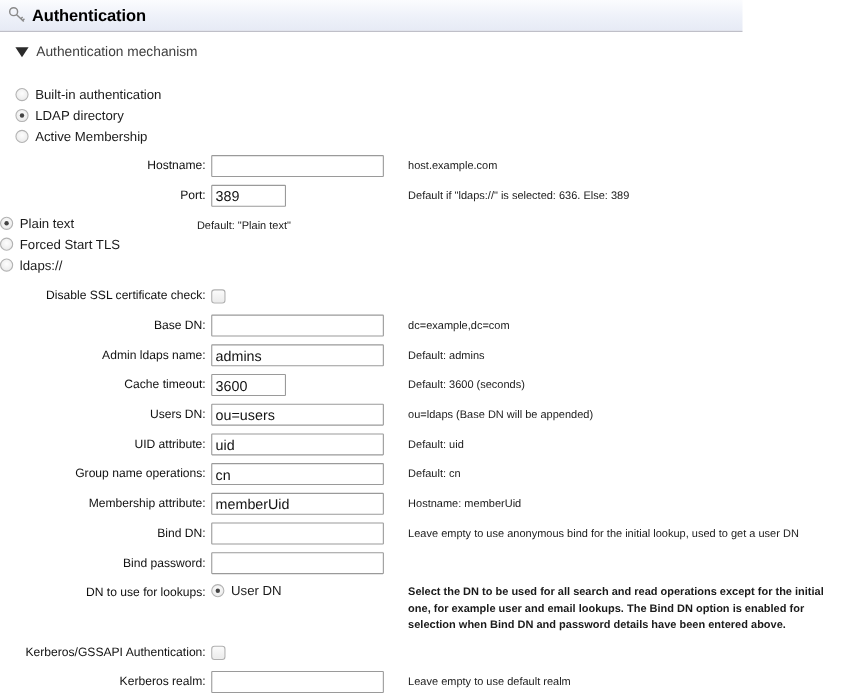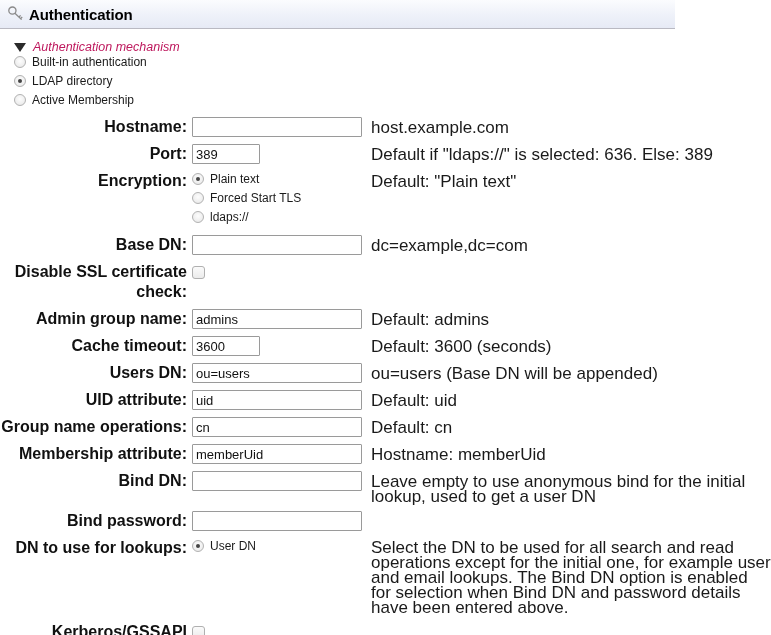--- a/index.html
+++ b/index.html
@@ -39,27 +39,26 @@
     margin: 11px 0 0 14px;
   }
   .tri {
     width: 0; height: 0;
     border-left: 6px solid transparent;
     border-right: 6px solid transparent;
     border-top: 9px solid #2b2b2b;
     margin-right: 7px;
   }
   .section-title {
-    color: #be185d;
+    color: #404040;
     font-size: 12.5px;
-    font-style: italic;
-  }
-
-  
-  .mech-list { margin: 0 0 0 14px; }
+  }
+
+  
+  .mech-list { margin: 24px 0 0 14px; }
   .mech-row {
     display: flex;
     align-items: center;
     height: 15px;
     margin-bottom: 4px;
   }
   .mech-row .lbl { margin-left: 6px; font-size: 12px; }
 
   
   .radio {
@@ -91,41 +90,40 @@
   .frow {
     display: flex;
     align-items: flex-start;
     margin-bottom: 7px;
   }
   .flabel {
     width: 192px;
     flex: 0 0 192px;
     text-align: right;
     padding-right: 5px;
-    font-size: 16px;
+    font-size: 11px;
     line-height: 20px;
     color: #111111;
-    font-weight: bold;
   }
   .fctl {
     width: 172px;
     flex: 0 0 172px;
   }
   .fhelp {
     padding-left: 7px;
-    font-size: 17px;
+    font-size: 10px;
     line-height: 15px;
     color: #1a1a1a;
     padding-top: 3px;
     flex: 1 1 auto;
   }
-  .fhelp.multi { padding-top: 2px; }
+  .fhelp.multi { padding-top: 2px; font-weight: bold; }
 
   input.txt {
-    width: 170px;
+    width: 157px;
     height: 20px;
     border: 1px solid #9a9a9a;
     border-radius: 1px;
     background: #ffffff;
     font-family: "Liberation Sans", sans-serif;
     font-size: 13px;
     color: #111111;
     padding: 1px 3px;
     outline: none;
   }
@@ -185,78 +183,77 @@
 
   <div class="frow">
     <div class="flabel">Port:</div>
     <div class="fctl">
       <input class="txt short" type="text" value="389" style="">
     </div>
     <div class="fhelp">Default if "ldaps://" is selected: 636. Else: 389</div>
   </div>
 
   <div class="frow">
-    <div class="flabel">Encryption:</div>
     <div class="fctl radio-stack">
       <div class="mech-row">
         <span class="radio on"></span>
         <span class="lbl">Plain text</span>
       </div>
       <div class="mech-row">
         <span class="radio"></span>
         <span class="lbl">Forced Start TLS</span>
       </div>
       <div class="mech-row">
         <span class="radio"></span>
         <span class="lbl">ldaps://</span>
       </div>
     </div>
     <div class="fhelp">Default: "Plain text"</div>
   </div>
 
   <div class="frow">
-    <div class="flabel">Base DN:</div>
-    <div class="fctl">
-      <input class="txt" type="text" value="" style="">
-    </div>
-    <div class="fhelp">dc=example,dc=com</div>
-  </div>
-
-  <div class="frow">
     <div class="flabel">Disable SSL certificate check:</div>
     <div class="fctl">
       <div class="ctl-inline">
         <span class="check"></span>
       </div>
     </div>
     <div class="fhelp"></div>
   </div>
 
   <div class="frow">
-    <div class="flabel">Admin group name:</div>
+    <div class="flabel">Base DN:</div>
+    <div class="fctl">
+      <input class="txt" type="text" value="" style="">
+    </div>
+    <div class="fhelp">dc=example,dc=com</div>
+  </div>
+
+  <div class="frow">
+    <div class="flabel">Admin ldaps name:</div>
     <div class="fctl">
       <input class="txt" type="text" value="admins" style="">
     </div>
     <div class="fhelp">Default: admins</div>
   </div>
 
   <div class="frow">
     <div class="flabel">Cache timeout:</div>
     <div class="fctl">
       <input class="txt short" type="text" value="3600" style="">
     </div>
     <div class="fhelp">Default: 3600 (seconds)</div>
   </div>
 
   <div class="frow">
     <div class="flabel">Users DN:</div>
     <div class="fctl">
       <input class="txt" type="text" value="ou=users" style="">
     </div>
-    <div class="fhelp">ou=users (Base DN will be appended)</div>
+    <div class="fhelp">ou=ldaps (Base DN will be appended)</div>
   </div>
 
 
   <div class="frow">
     <div class="flabel">UID attribute:</div>
     <div class="fctl">
       <input class="txt" type="text" value="uid" style="">
     </div>
     <div class="fhelp">Default: uid</div>
   </div>

